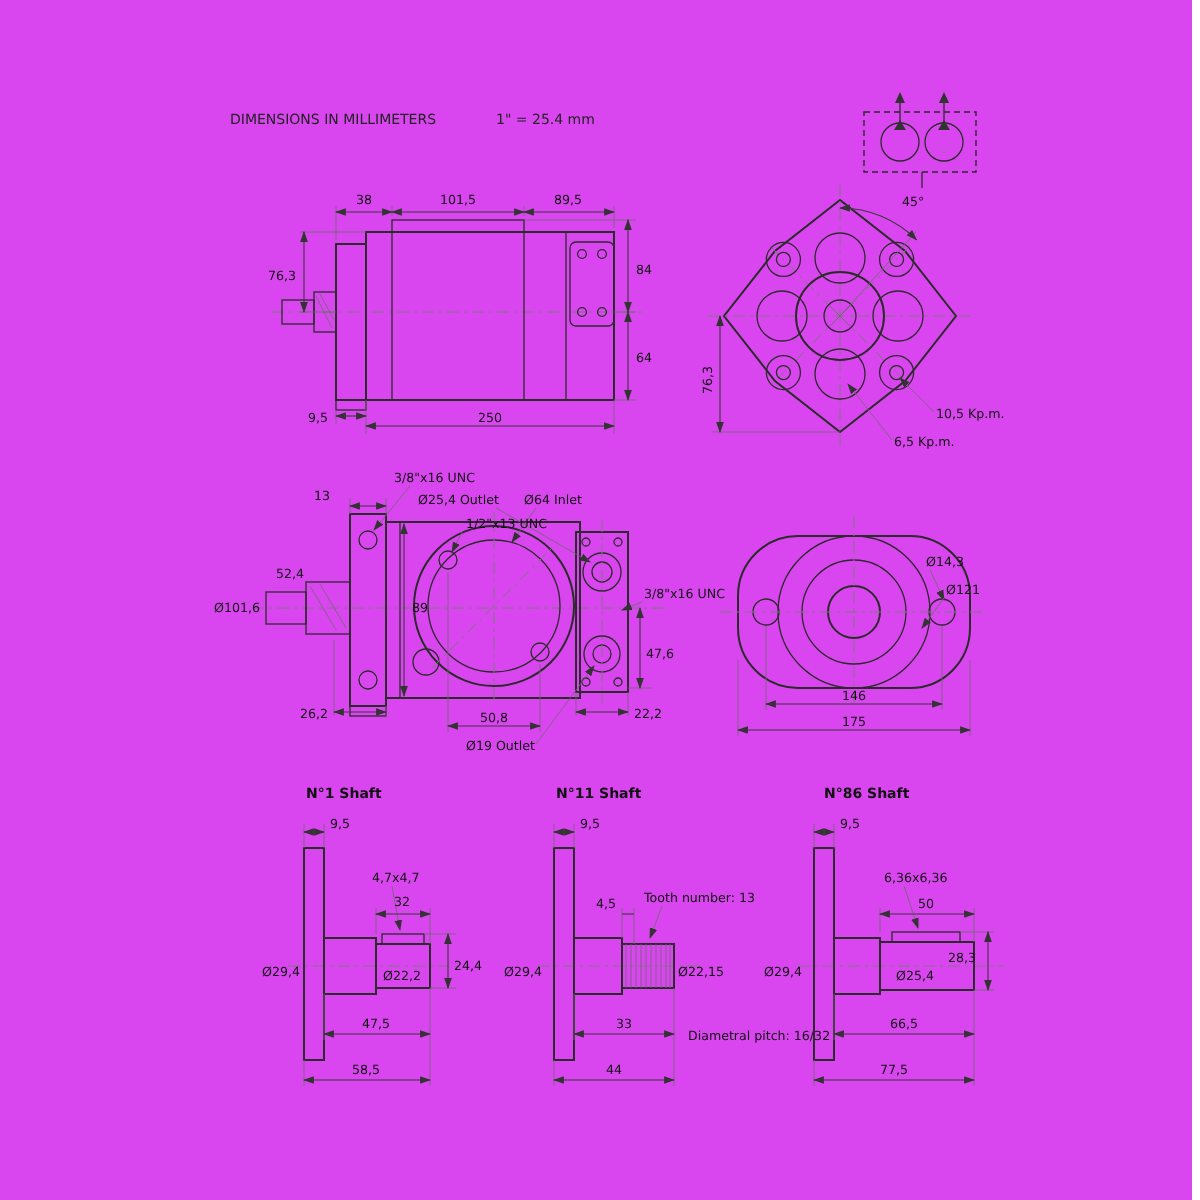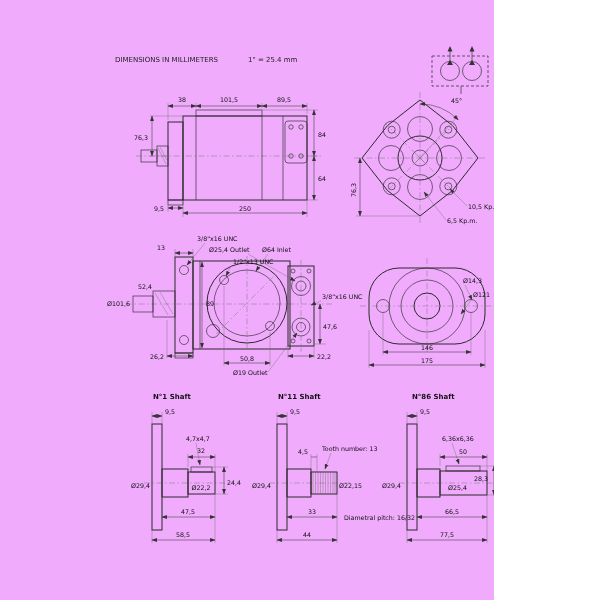--- a/index.html
+++ b/index.html
@@ -1,16 +1,16 @@
 <!DOCTYPE html>
 <html><head>
 <meta charset="utf-8">
 <style>
   html,body{margin:0;padding:0;background:#fff;}
-  .page{position:relative;width:494px;height:600px;background:#f0abfc;overflow:hidden;
+  .page{position:relative;width:596px;height:600px;background:#d946ef;overflow:hidden;
         font-family:"DejaVu Sans", sans-serif;}
   svg{position:absolute;left:0;top:0;}
   .o  {fill:none;stroke:#2b2b2b;stroke-width:1;}
   .o2 {fill:none;stroke:#2b2b2b;stroke-width:0.65;}
   .d  {fill:none;stroke:#3a3a3a;stroke-width:0.55;}
   .h  {fill:none;stroke:#6a6a6a;stroke-width:0.4;}
   .c  {fill:none;stroke:#7a7a7a;stroke-width:0.5;stroke-dasharray:6 2.5 1.5 2.5;}
   .dash{fill:none;stroke:#2b2b2b;stroke-width:0.7;stroke-dasharray:3 2;}
   text{fill:#111;font-size:6.3px;}
   .t  {font-size:7px;font-weight:bold;}

